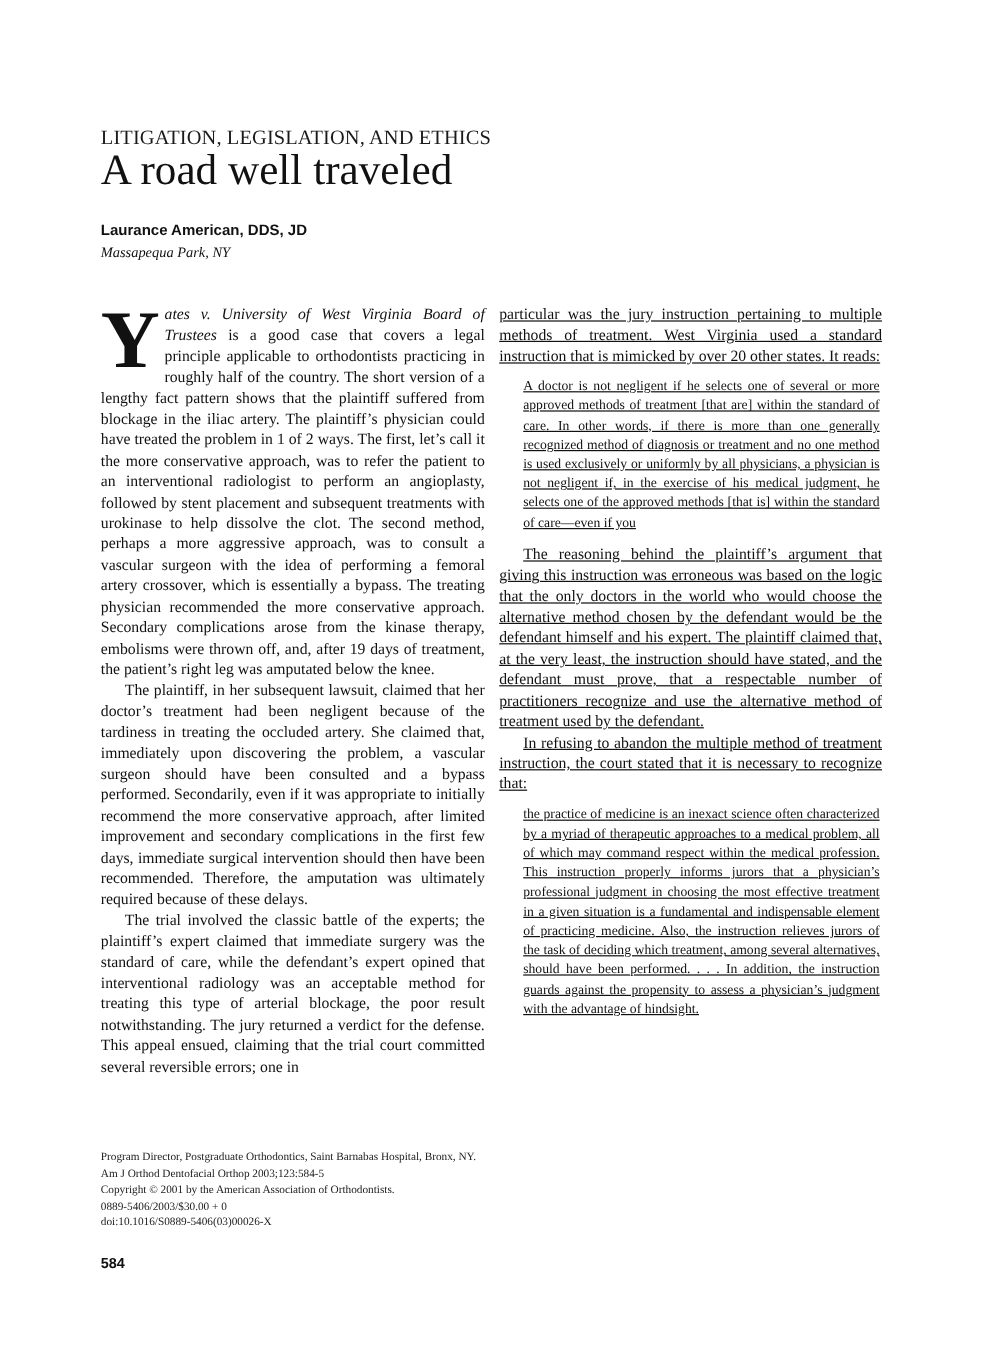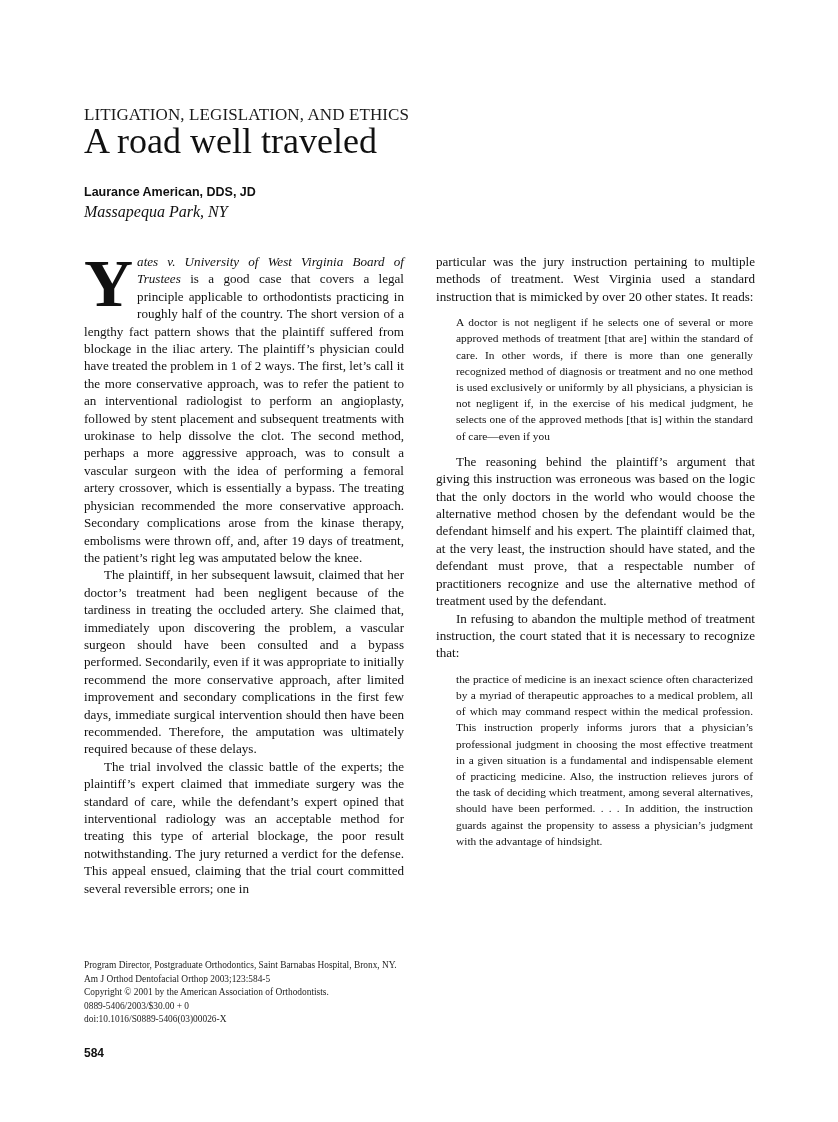--- a/index.html
+++ b/index.html
@@ -1,24 +1,24 @@
 <!DOCTYPE html>
 <html><head>
 <meta charset="utf-8">
 <style>
   html, body { margin:0; padding:0; background:#ffffff; }
   body { width:838px; height:1122px; position:relative; overflow:hidden; color:#111; font-family:"Liberation Serif", serif; }
   .abs { position:absolute; }
   .section-label { left:84px; top:61px; font-size:17px; letter-spacing:0.1px; color:#1a1a1a;margin-top:44px; }
   .title { left:84px; top:120px; font-size:36px; color:#111; }
   .author { left:84px; top:185px; font-family:"Liberation Sans", sans-serif; font-weight:bold; font-size:12.5px; }
-  .affil { left:84px; top:203px; font-style:italic; font-size:16px; }
+  .affil { left:84px; top:203px; font-style:italic; font-size:12px; }
   .col { position:absolute; width:320px; font-size:13.1px; line-height:17.4px; text-align:justify; }
   .col-left { left:84px; top:253px; }
-  .col-right { left:436px; top:253px; width:319px; }
+  .col-right { left:416px; top:253px; width:319px;text-decoration:underline; }
   p { margin:0; }
   .indent { text-indent:20px; }
   .dropcap { float:left; font-size:68px; line-height:52px; font-weight:bold; margin:4px 4px 0 0; height:50px; }
   .quote { font-size:11.4px; line-height:16.2px; margin:9px 0 9px 20px; width:297px; text-align:justify; }
   .footnote { position:absolute; left:84px; top:959px; width:320px; font-size:9.4px; line-height:13.5px; color:#222; }
   .page-num { position:absolute; left:84px; top:1046px; font-family:Liberation Sans, sans-serif; font-weight:bold; font-size:12px; }
 </style>
 </head>
 <body>
 

